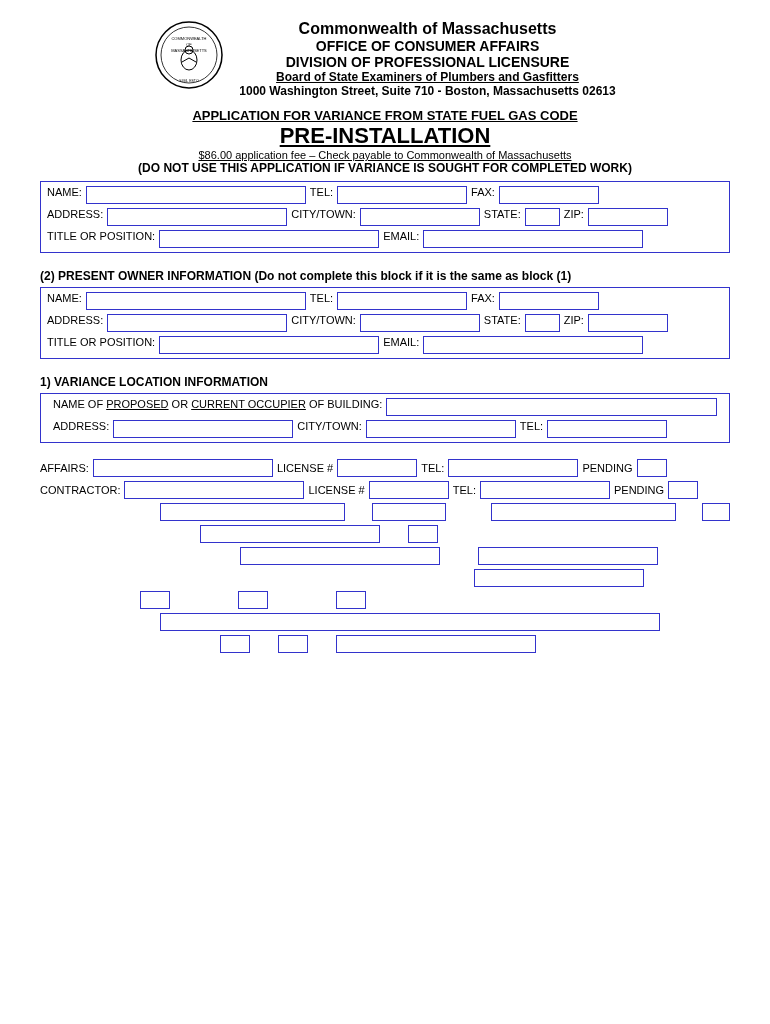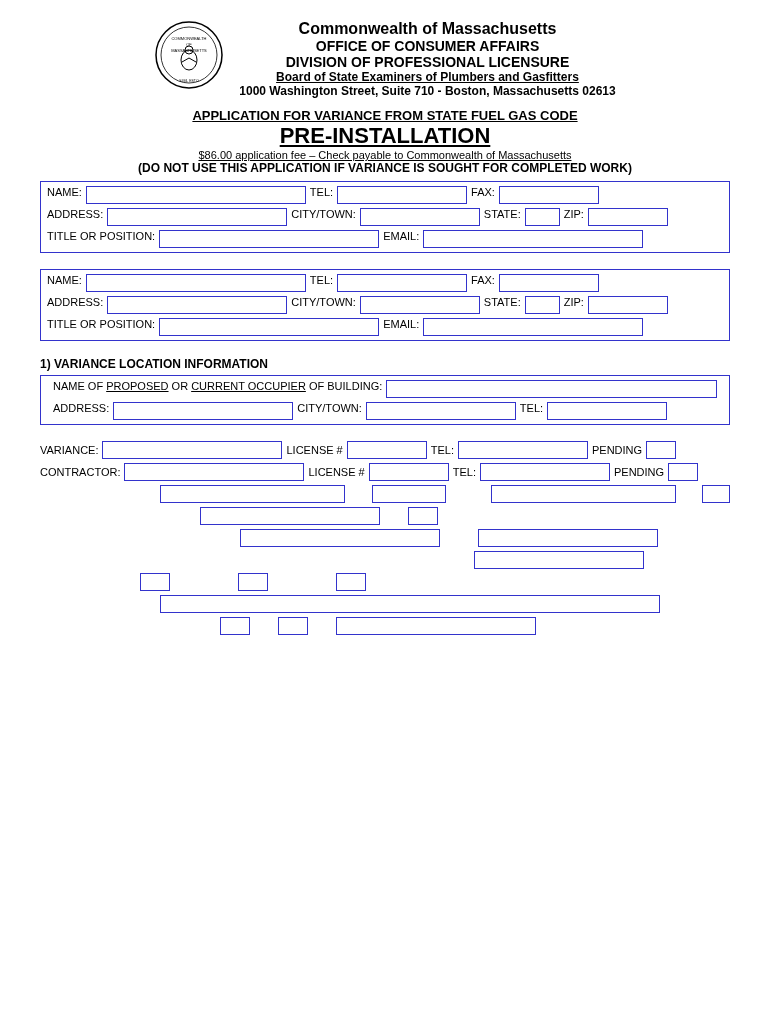--- a/index.html
+++ b/index.html
@@ -216,20 +216,21 @@
     <div class="form-row">
       <span class="field-label">TITLE OR POSITION:</span>
       <div class="field-input title-field"></div>
       <span class="field-label">EMAIL:</span>
       <div class="field-input email-field"></div>
     </div>
   </div>
 </div>
 
 <div class="section">
+  <div class="section-title">(2) PRESENT OWNER INFORMATION (Do not complete this block if it is the same as block (1)</div>
   <div class="form-box">
 
     <div class="form-row">
       <span class="field-label">NAME:</span>
       <div class="field-input name-field"></div>
       <span class="field-label">TEL:</span>
       <div class="field-input tel-field"></div>
       <span class="field-label">FAX:</span>
       <div class="field-input fax-field"></div>
     </div>
@@ -271,21 +272,21 @@
       <span class="field-label">TEL:</span>
       <div class="field-input variance-tel-field"></div>
     </div>
   </div>
 </div>
 
 <div class="section">
   <div class="other-section-content">
 
     <div class="other-row">
-      <span class="field-label">VARIANCE:</span>
+      <span class="field-label">AFFAIRS:</span>
       <div class="field-input engineer-field"></div>
       <span class="field-label">LICENSE #</span>
       <div class="field-input license-field"></div>
       <span class="field-label">TEL:</span>
       <div class="field-input engineer-tel-field"></div>
       <span class="field-label">PENDING</span>
       <div class="field-input pending-field"></div>
     </div>
 
     <div class="other-row">

